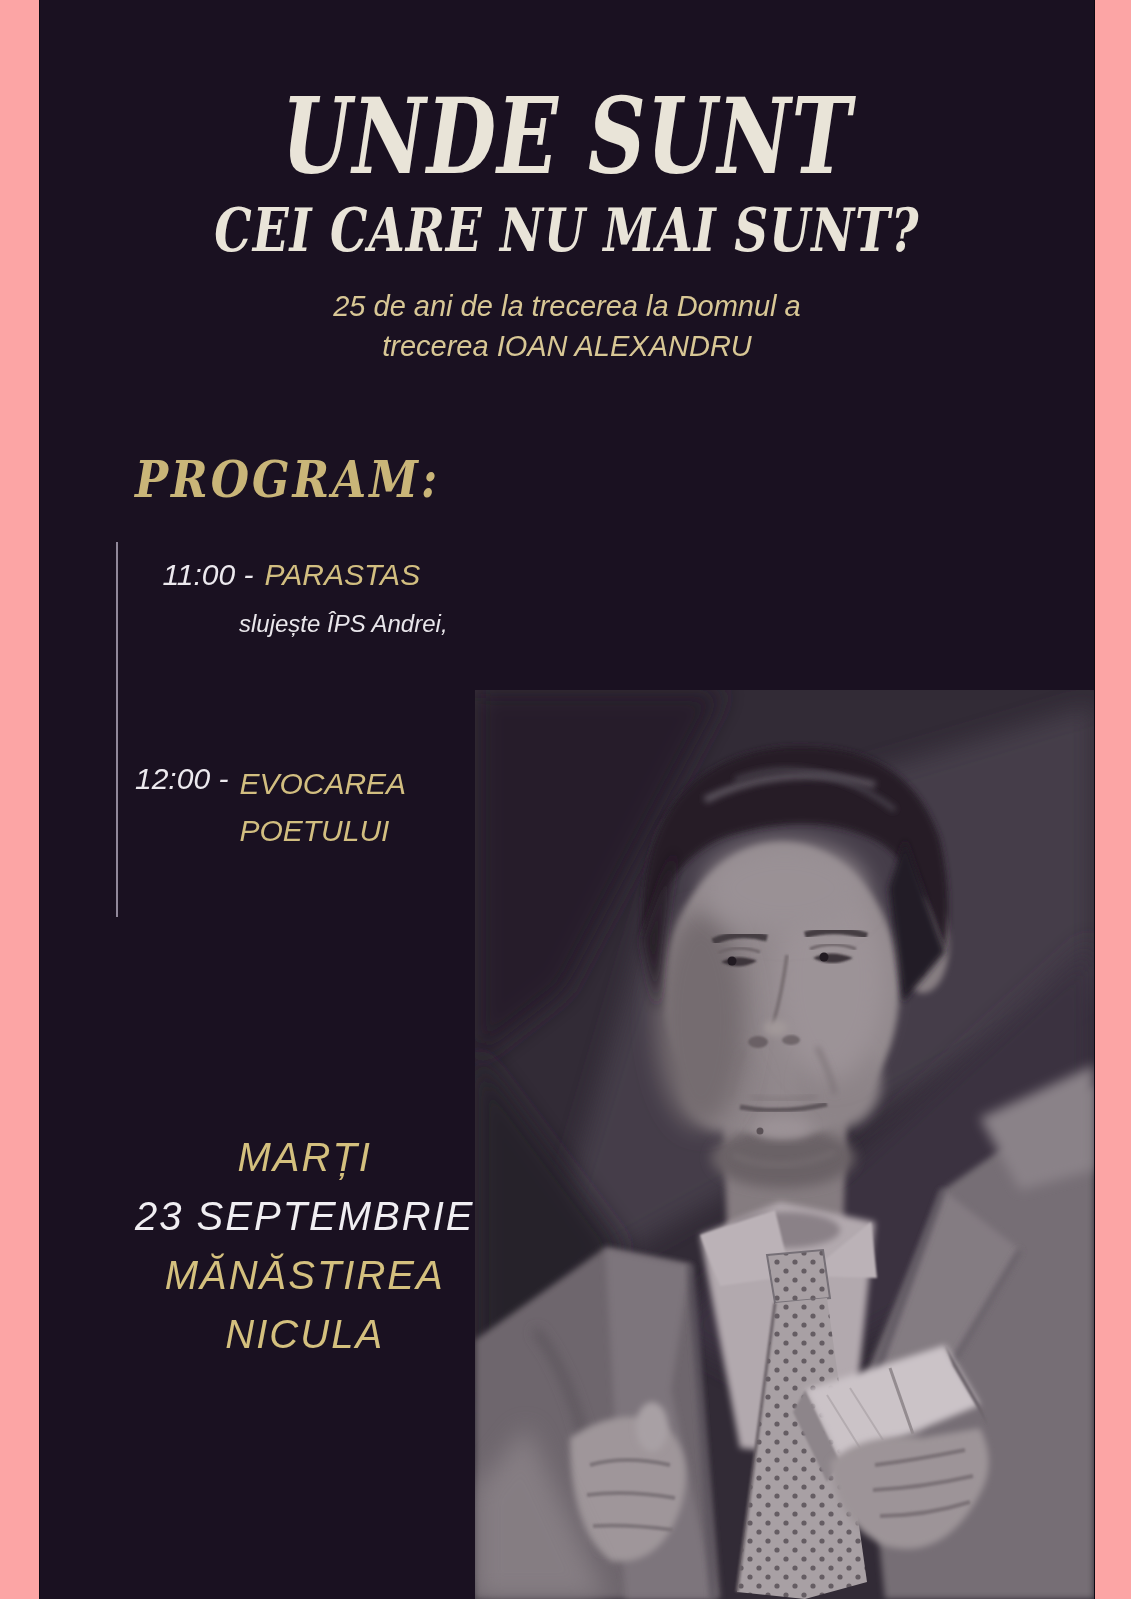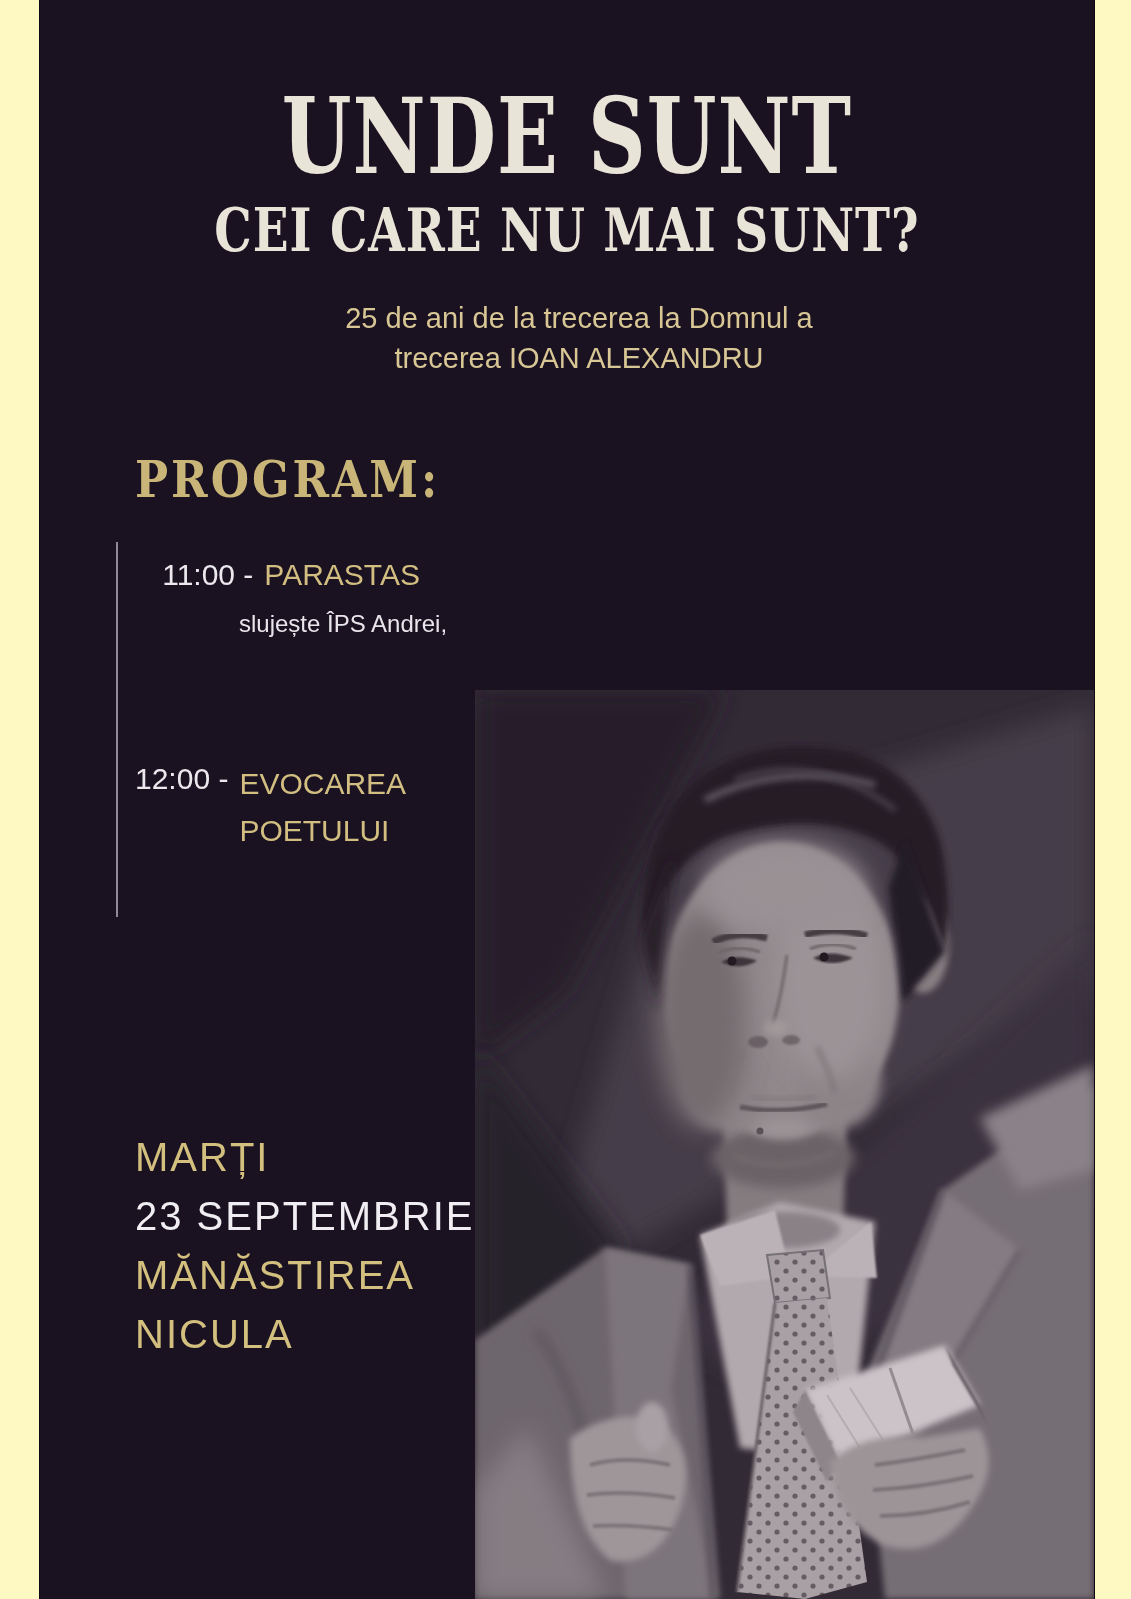--- a/index.html
+++ b/index.html
@@ -1,26 +1,26 @@
 <!DOCTYPE html>
 <html><head>
 <meta charset="utf-8">
 <style>
   html, body { margin: 0; padding: 0; background: #ffffff; }
-  .page { position: relative; width: 1131px; height: 1599px; background: #fef9c3; overflow: hidden;
-          font-family: "Liberation Sans", sans-serif; }
+  .page { position: relative; width: 1131px; height: 1599px; background: #fca5a5; overflow: hidden;
+          font-family: "Liberation Sans", sans-serif; font-style: italic; }
   .poster { position: absolute; left: 40px; top: 0; width: 1054px; height: 1599px;
             background: #1a1121; box-shadow: -1px 0 0 #0d0812, 1px 0 0 #0d0812; }
 
   .title { position: absolute; left: 0; width: 100%; margin: 0; text-align: center;
            font-family: "DejaVu Serif", serif; font-weight: bold; color: #e9e4d8; white-space: nowrap; }
   .title.l1 { top: 74px;  font-size: 80px; letter-spacing: 1px; transform: scaleY(1.32); transform-origin: center top; }
   .title.l2 { top: 196px; font-size: 47px; letter-spacing: 1px; transform: scaleY(1.26); transform-origin: center top; }
 
-  .subtitle { position: absolute; top: 286px; left: 0; width: 100%; margin: 12px; text-align: center;
+  .subtitle { position: absolute; top: 286px; left: 0; width: 100%; margin: 0; text-align: center;
               font-size: 29px; line-height: 40px; color: #d8c795; }
 
   .program-heading { position: absolute; left: 95px; top: 450px; margin: 0;
                      font-family: "DejaVu Serif", serif; font-weight: bold; font-size: 44px;
                      letter-spacing: 3px; color: #c9b578; transform: scaleY(1.15); transform-origin: left top; }
 
   .timeline-rule { position: absolute; left: 76px; top: 542px; width: 2px; height: 375px;
                    background: #a79daf; opacity: .85; }
 
   .program-item { position: absolute; left: 95px; }
@@ -28,21 +28,21 @@
   .program-item.item2 { top: 760px; }
   .prow  { display: flex; gap: 11px; font-size: 30px; line-height: 38px; color: #ece9ee; justify-content: center; }
   .ptitle { color: #d2be80; }
   .ptitle .tl { display: block; line-height: 47px; }
   .details { margin-left: 104px; font-size: 24px; color: #e9e6eb; }
   .item1 .details { margin-top: 14px; line-height: 32px; }
   .item2 .details { margin-top: 8px;  line-height: 29px; }
 
   .date-block { position: absolute; left: 95px; top: 1128px; font-size: 40px; line-height: 59px;
                 letter-spacing: 2px; }
-  .date-block .gold  { color: #d4c07e; }
+  .date-block .gold  { color: #d4c07e; text-align: center; }
   .date-block .white { color: #f0eef2; text-align: right; }
 
   .photo { position: absolute; left: 435px; top: 690px; width: 619px; height: 909px; overflow: hidden; }
   .photo svg { display: block; width: 100%; height: 100%; }
 </style>
 </head>
 <body>
 
 <div class="page">
   <div class="poster">

